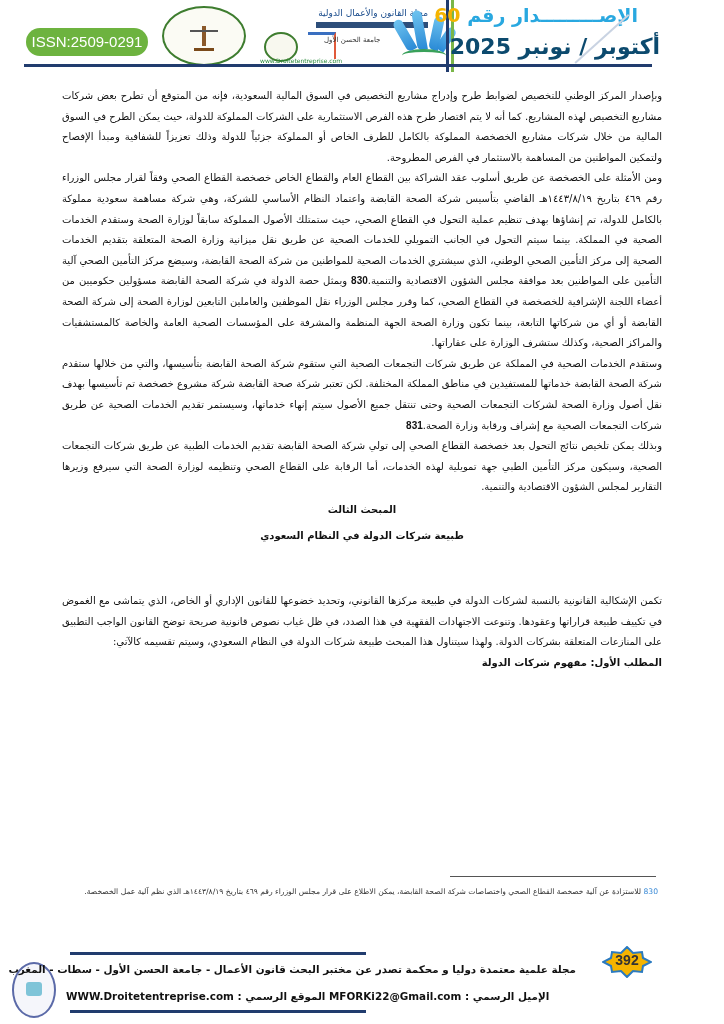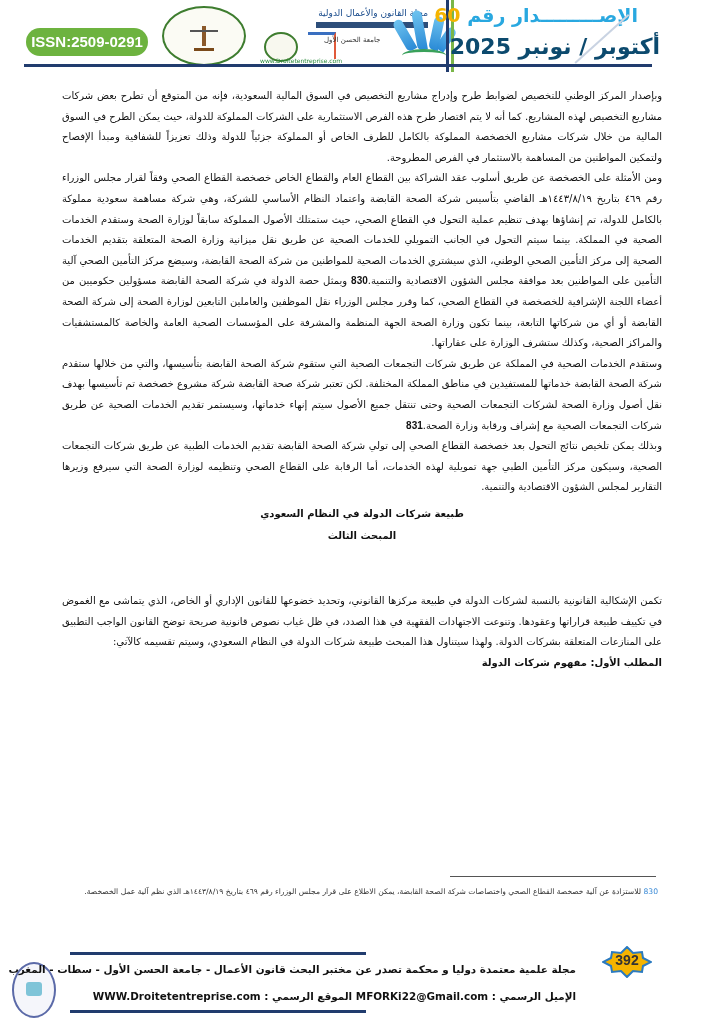--- a/index.html
+++ b/index.html
@@ -1,20 +1,20 @@
 <!DOCTYPE html>
 <html><head>
 <meta charset="utf-8">
 <style>
   html, body { margin: 0; padding: 0; background: #ffffff; }
   body { width: 724px; height: 1024px; position: relative; overflow: hidden; font-family: "DejaVu Sans", sans-serif; color: #111; }
 
   
   .header { position: absolute; left: 0; top: 0; width: 724px; height: 72px; }
-  .issn { position: absolute; left: 26px; top: 28px; width: 122px; height: 28px; background: #6db33f; border-radius: 14px; color: #fff; font-family: "Liberation Sans", sans-serif; font-size: 15px; line-height: 28px; text-align: center; font-weight: bold; }
+  .issn { position: absolute; left: 26px; top: 28px; width: 122px; height: 28px; background: #6db33f; border-radius: 14px; color: #fff; font-family: "Liberation Sans", sans-serif; font-size: 15px; line-height: 28px; text-align: center; }
   .logo-circle { position: absolute; border-radius: 50%; border: 2px solid #3e7d2f; background: #fbfbf4; }
   .logo-lab { left: 162px; top: 6px; width: 80px; height: 56px; }
   .logo-lab .scale { position: absolute; left: 30px; top: 18px; width: 20px; height: 22px; border-bottom: 3px solid #7a4a1a; }
   .logo-lab .scale:before { content: ""; position: absolute; left: 8px; top: 0; width: 4px; height: 20px; background: #8b5a2b; }
   .logo-lab .scale:after { content: ""; position: absolute; left: -4px; top: 4px; width: 28px; height: 2px; background: #555; }
   .banner { position: absolute; left: 256px; top: 6px; width: 176px; height: 58px; }
   .banner-title { position: absolute; right: 4px; top: 2px; font-size: 9px; color: #1a4c8c; direction: rtl; white-space: nowrap; }
   .banner-strip { position: absolute; right: 4px; top: 16px; width: 112px; height: 6px; background: #2d4e7a; }
   .banner-small-logo { position: absolute; left: 8px; top: 26px; width: 30px; height: 26px; border-radius: 50%; border: 2px solid #3e7d2f; background: #f8f8ef; }
   .banner-u { position: absolute; left: 52px; top: 26px; width: 26px; height: 24px; border-top: 3px solid #3a6fc0; border-right: 2px solid #e05a3a; }
@@ -42,21 +42,21 @@
   
   .fn-rule { position: absolute; left: 450px; top: 876px; width: 206px; height: 1px; background: #555; }
   .footnotes { position: absolute; left: 62px; top: 884px; width: 596px; direction: rtl; text-align: right; font-size: 7.6px; line-height: 16px; color: #333; }
   .fn-num { color: #3a8ad6; }
 
   
   .footer-seal { position: absolute; left: 12px; top: 962px; width: 40px; height: 52px; border-radius: 50%; border: 2px solid #5b6aa8; background: #f5f6fb; }
   .footer-seal:after { content: ""; position: absolute; left: 12px; top: 18px; width: 16px; height: 14px; background: #7fc4d8; border-radius: 3px; }
   .footer-rule { position: absolute; left: 70px; width: 296px; height: 3px; background: #213c6e; }
   .footer-text1 { position: absolute; left: 66px; top: 963px; width: 510px; direction: rtl; text-align: right; font-size: 10.4px; font-weight: bold; color: #111; white-space: nowrap; }
-  .footer-text2 { position: absolute; left: 66px; top: 990px; width: 510px; direction: rtl; text-align: right; font-size: 10.4px; font-weight: bold; color: #111; white-space: nowrap; }
+  .footer-text2 { position: absolute; left: 66px; top: 990px; width: 510px; direction: rtl; text-align: left; font-size: 10.4px; font-weight: bold; color: #111; white-space: nowrap; }
   .page-badge { position: absolute; left: 602px; top: 946px; width: 50px; height: 32px; }
   .page-badge svg { position: absolute; left: 0; top: 0; }
   .page-num { position: absolute; left: 0; top: 6px; width: 50px; text-align: center; font-family: "Liberation Sans", sans-serif; font-weight: bold; font-size: 14px; color: #333; }
 </style>
 </head>
 <body>
 
 <div class="header">
   <div class="issn">ISSN:2509-0291</div>
 
@@ -100,22 +100,22 @@
   <p>وبإصدار المركز الوطني للتخصيص لضوابط طرح وإدراج مشاريع التخصيص في السوق المالية السعودية، فإنه من المتوقع أن تطرح بعض شركات مشاريع التخصيص لهذه المشاريع. كما أنه لا يتم اقتصار طرح هذه الفرص الاستثمارية على الشركات المملوكة للدولة، حيث يمكن الطرح في السوق المالية من خلال شركات مشاريع الخصخصة المملوكة بالكامل للطرف الخاص أو المملوكة جزئياً للدولة وذلك تعزيزاً للشفافية ومبدأ الإفصاح ولتمكين المواطنين من المساهمة بالاستثمار في الفرص المطروحة.</p>
   <p>
     <span>ومن الأمثلة على الخصخصة عن طريق أسلوب عقد الشراكة بين القطاع العام والقطاع الخاص خصخصة القطاع الصحي وفقاً لقرار مجلس الوزراء رقم ٤٦٩ بتاريخ ١٤٤٣/٨/١٩هـ القاضي بتأسيس شركة الصحة القابضة واعتماد النظام الأساسي للشركة، وهي شركة مساهمة سعودية مملوكة بالكامل للدولة، تم إنشاؤها بهدف تنظيم عملية التحول في القطاع الصحي، حيث ستمتلك الأصول المملوكة سابقاً لوزارة الصحة وستقدم الخدمات الصحية في المملكة. بينما سيتم التحول في الجانب التمويلي للخدمات الصحية عن طريق نقل ميزانية وزارة الصحة المتعلقة بتقديم الخدمات الصحية إلى مركز التأمين الصحي الوطني، الذي سيشتري الخدمات الصحية للمواطنين من شركة الصحة القابضة، وسيضع مركز التأمين الصحي آلية التأمين على المواطنين بعد موافقة مجلس الشؤون الاقتصادية والتنمية.</span><span class="fnref">830</span>
     <span>ويمثل حصة الدولة في شركة الصحة القابضة مسؤولين حكوميين من أعضاء اللجنة الإشرافية للخصخصة في القطاع الصحي، كما وقرر مجلس الوزراء نقل الموظفين والعاملين التابعين لوزارة الصحة إلى شركة الصحة القابضة أو أي من شركاتها التابعة، بينما تكون وزارة الصحة الجهة المنظمة والمشرفة على المؤسسات الصحية العامة والخاصة كالمستشفيات والمراكز الصحية، وكذلك ستشرف الوزارة على عقاراتها.</span>
   </p>
   <p>
     <span>وستقدم الخدمات الصحية في المملكة عن طريق شركات التجمعات الصحية التي ستقوم شركة الصحة القابضة بتأسيسها، والتي من خلالها ستقدم شركة الصحة القابضة خدماتها للمستفيدين في مناطق المملكة المختلفة. لكن تعتبر شركة صحة القابضة شركة مشروع خصخصة تم تأسيسها بهدف نقل أصول وزارة الصحة لشركات التجمعات الصحية وحتى تنتقل جميع الأصول سيتم إنهاء خدماتها، وسيستمر تقديم الخدمات الصحية عن طريق شركات التجمعات الصحية مع إشراف ورقابة وزارة الصحة.</span><span class="fnref">831</span>
   </p>
   <p>وبذلك يمكن تلخيص نتائج التحول بعد خصخصة القطاع الصحي إلى تولي شركة الصحة القابضة تقديم الخدمات الطبية عن طريق شركات التجمعات الصحية، وسيكون مركز التأمين الطبي جهة تمويلية لهذه الخدمات، أما الرقابة على القطاع الصحي وتنظيمه لوزارة الصحة التي سيرفع وزيرها التقارير لمجلس الشؤون الاقتصادية والتنمية.</p>
 
+  <p class="heading" style="margin-top:2px;">المبحث الثالث</p>
   <p class="heading" style="margin-top:6px;">طبيعة شركات الدولة في النظام السعودي</p>
-  <p class="heading" style="margin-top:2px;">المبحث الثالث</p>
 
   <div class="gap"></div>
 
   <p>تكمن الإشكالية القانونية بالنسبة لشركات الدولة في طبيعة مركزها القانوني، وتحديد خضوعها للقانون الإداري أو الخاص، الذي يتماشى مع الغموض في تكييف طبيعة قراراتها وعقودها. وتنوعت الاجتهادات الفقهية في هذا الصدد، في ظل غياب نصوص قانونية صريحة توضح القانون الواجب التطبيق على المنازعات المتعلقة بشركات الدولة. ولهذا سيتناول هذا المبحث طبيعة شركات الدولة في النظام السعودي، وسيتم تقسيمه كالآتي:</p>
   <p class="subhead">المطلب الأول: مفهوم شركات الدولة</p>
 </div>
 
 <div class="fn-rule"></div>
 <div class="footnotes">
   <div>

